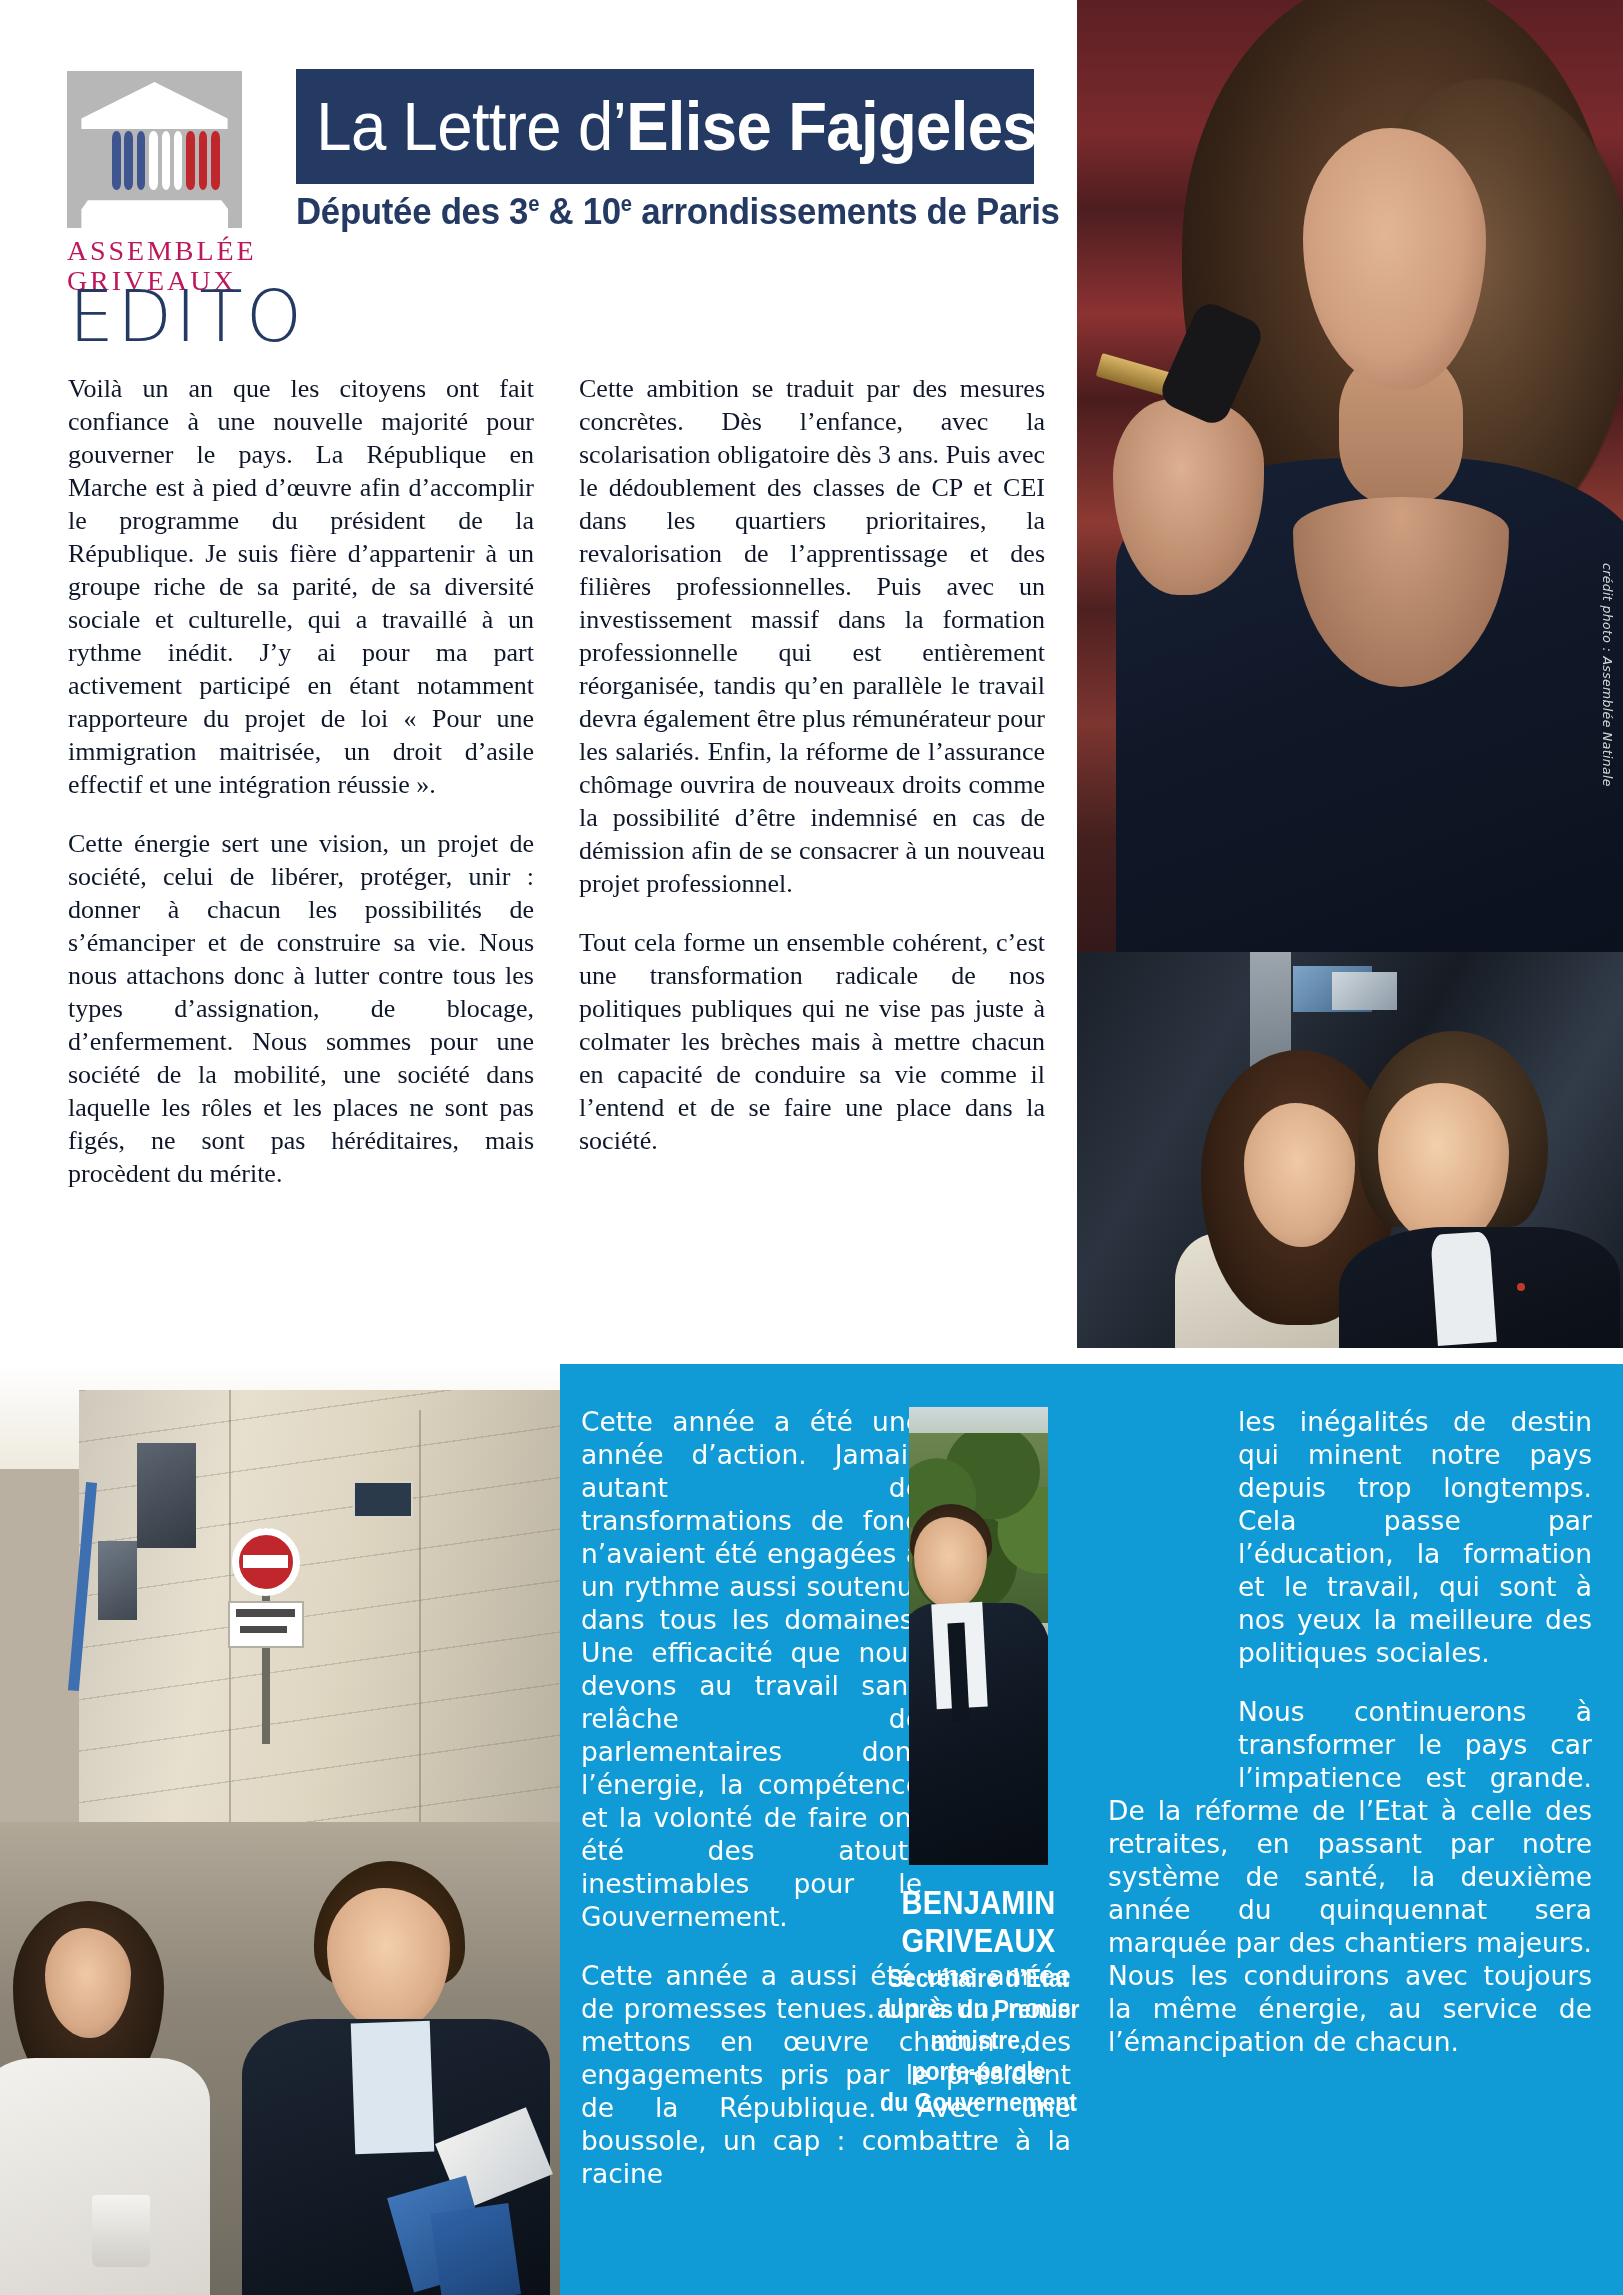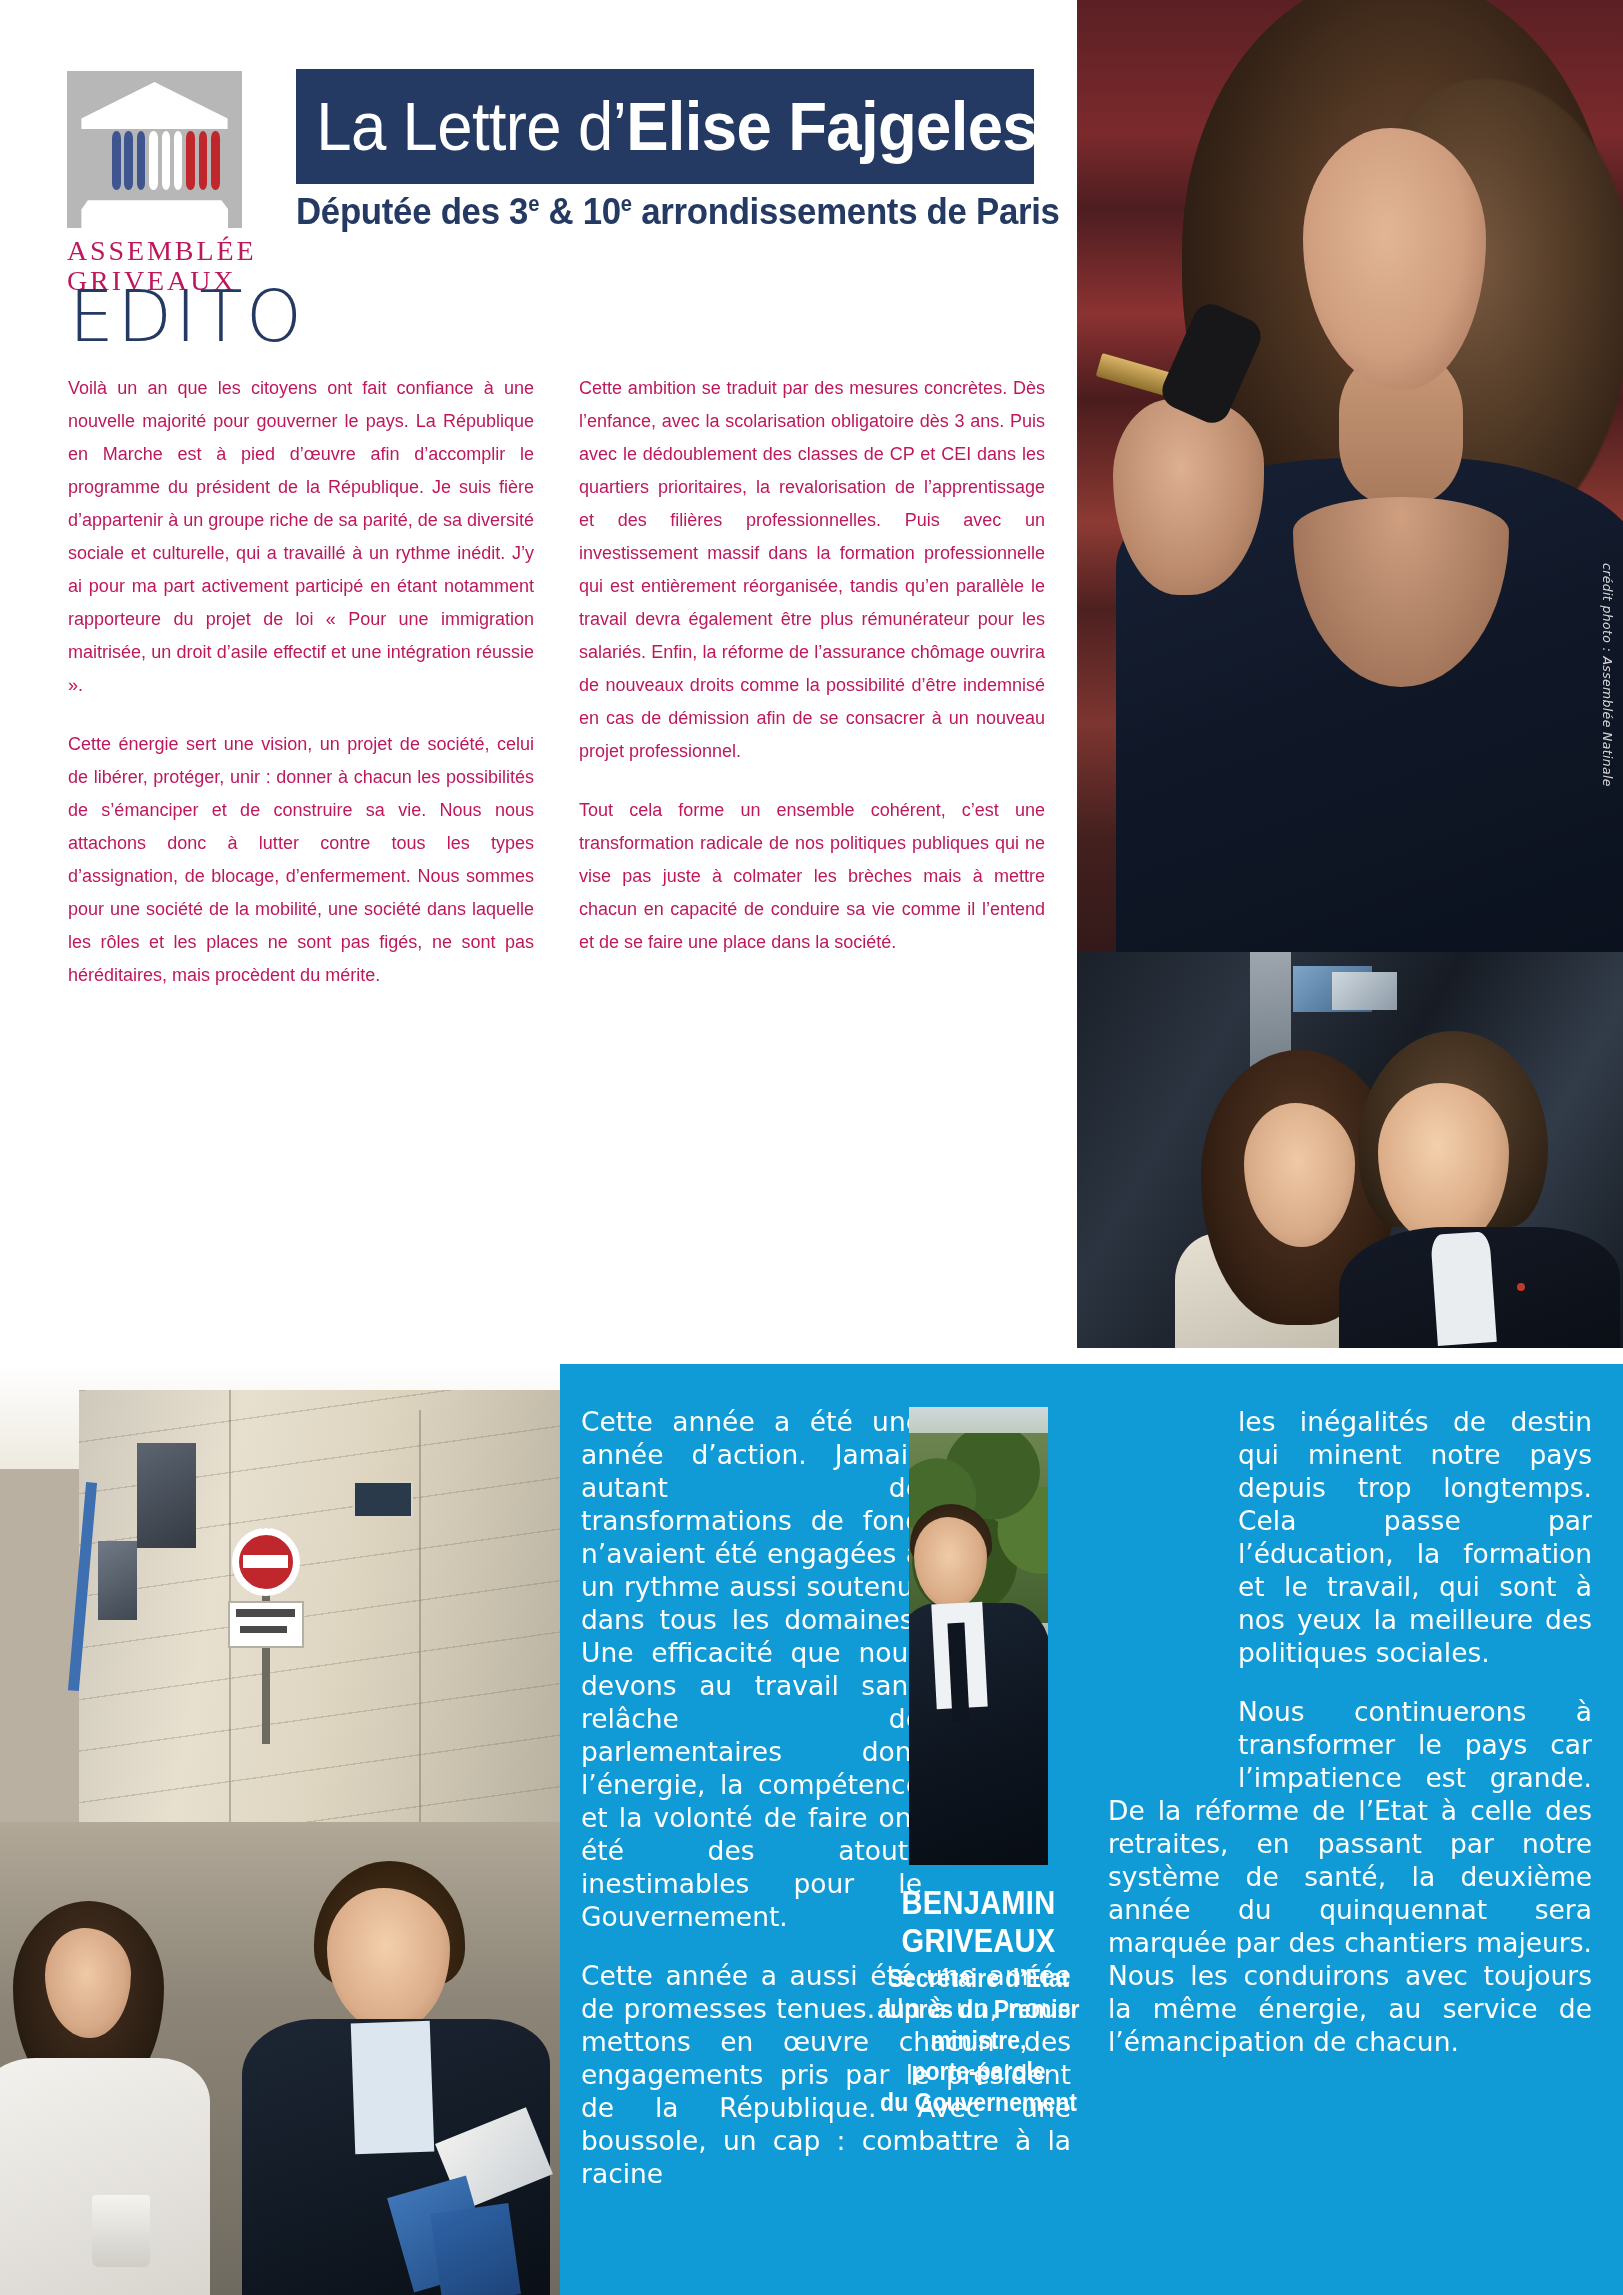--- a/index.html
+++ b/index.html
@@ -54,23 +54,23 @@
     position: absolute; left: 69px; top: 275px;
     font-size: 71px; color: #243a62; letter-spacing: 3.3px; font-weight: 300;
     font-family: "DejaVu Sans", sans-serif;
   }
   #edito-cols {
     position: absolute; left: 68px; top: 372px; width: 979px;
     display: flex; gap: 45px;
   }
   .edito-col { width: 466px; }
   .edito-col p {
-    color: #be185d; font-size: 18px; line-height: 33px;
+    color: #0f172a; font-size: 26px; line-height: 33px;
     text-align: justify; text-justify: inter-word;
-    font-family: Liberation Sans, sans-serif;
+    font-family: Liberation Serif, serif;
     margin-bottom: 26px;
   }
   .edito-col p:last-child { margin-bottom: 9px; }
 
   
   #photo-elise {
     position: absolute; left: 1077px; top: 0; width: 547px; height: 952px;
     overflow: hidden; background: #3a2420;
   }
   .ph-wall { position: absolute; inset: 0;

